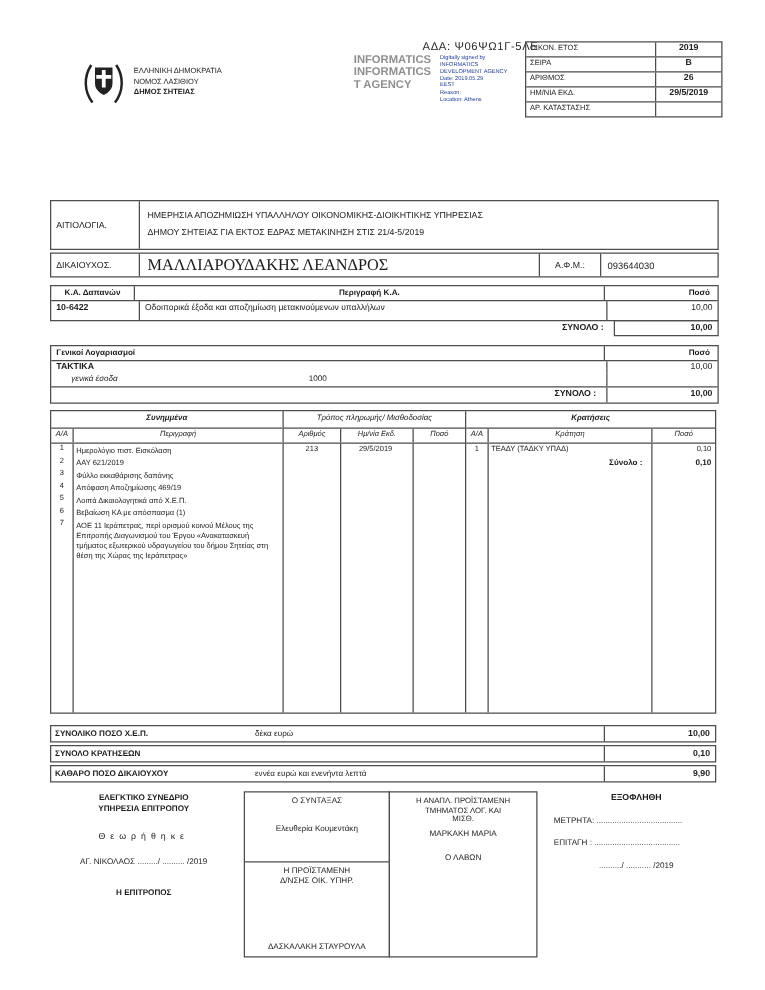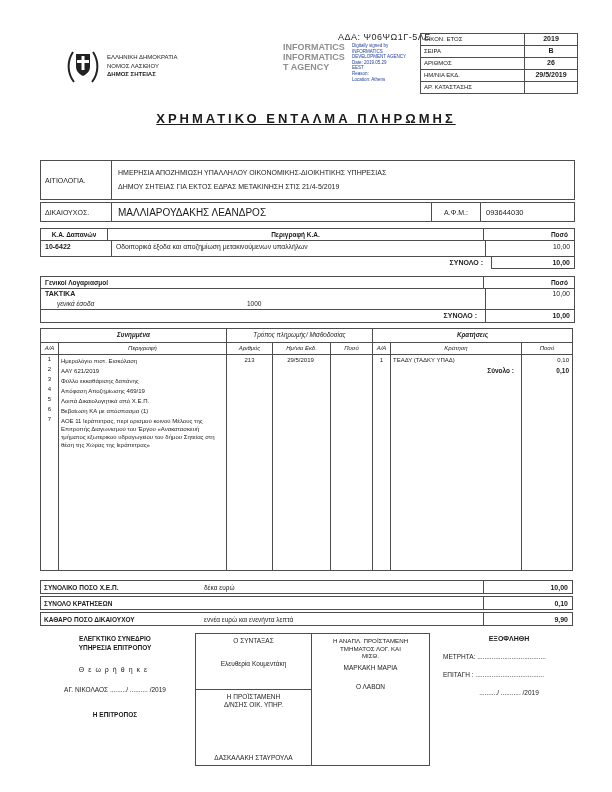--- a/index.html
+++ b/index.html
@@ -22,21 +22,21 @@
   .meta-value{width:52px;font-size:7px;font-weight:bold;text-align:center;padding-top:1px;}
   
   .title{left:0;top:84px;width:100%;text-align:center;font-size:13px;font-weight:bold;
          letter-spacing:3px;text-decoration:underline;}
   
   .ait{left:40px;top:133px;width:533px;display:flex;min-height:38px;}
   .cell-label{width:66px;border-right:1px solid #4d4d4d;font-size:7px;display:flex;
               align-items:center;padding-left:4px;}
   .ait-text{flex:1;font-size:7px;line-height:13.5px;padding:5px 6px 2px 6px;}
   .dik{left:40px;top:175px;width:533px;height:18px;display:flex;}
-  .dik-name{flex:1;font-size:10px;display:flex;align-items:center;padding-left:6px;}
+  .dik-name{flex:1;font-size:13px;display:flex;align-items:center;padding-left:6px;font-family:Liberation Serif, serif;}
   .dik-afm-label{width:48px;border-left:1px solid #4d4d4d;font-size:7px;display:flex;
                  align-items:center;justify-content:center;}
   .dik-afm{width:88px;border-left:1px solid #4d4d4d;font-size:7.5px;display:flex;
            align-items:center;padding-left:5px;}
   
   .ka{left:40px;top:201px;width:533px;}
   .ka-h{display:flex;height:11px;border-bottom:1px solid #4d4d4d;font-size:6.5px;font-weight:bold;}
   .ka-h .c1{width:66px;border-right:1px solid #4d4d4d;text-align:center;padding-top:2px;}
   .ka-h .c2{flex:1;border-right:1px solid #4d4d4d;text-align:center;padding-top:2px;}
   .ka-h .c3{width:84px;text-align:right;padding:2px 6px 0 0;}
@@ -172,21 +172,20 @@
     <div class="meta-row">
       <div class="meta-label">ΗΜ/ΝΙΑ ΕΚΔ.</div>
       <div class="meta-value">29/5/2019</div>
     </div>
     <div class="meta-row">
       <div class="meta-label">ΑΡ. ΚΑΤΑΣΤΑΣΗΣ</div>
       <div class="meta-value"></div>
     </div>
   </div>
 
-  <div class="abs title">ΧΡΗΜΑΤΙΚΟ ΕΝΤΑΛΜΑ ΠΛΗΡΩΜΗΣ</div>
 
   <div class="abs b ait">
     <div class="cell-label">ΑΙΤΙΟΛΟΓΙΑ.</div>
     <div class="ait-text">
       <div>ΗΜΕΡΗΣΙΑ ΑΠΟΖΗΜΙΩΣΗ ΥΠΑΛΛΗΛΟΥ ΟΙΚΟΝΟΜΙΚΗΣ-ΔΙΟΙΚΗΤΙΚΗΣ ΥΠΗΡΕΣΙΑΣ</div>
       <div>ΔΗΜΟΥ ΣΗΤΕΙΑΣ ΓΙΑ ΕΚΤΟΣ ΕΔΡΑΣ ΜΕΤΑΚΙΝΗΣΗ ΣΤΙΣ 21/4-5/2019</div>
     </div>
   </div>
 
   <div class="abs b dik">

